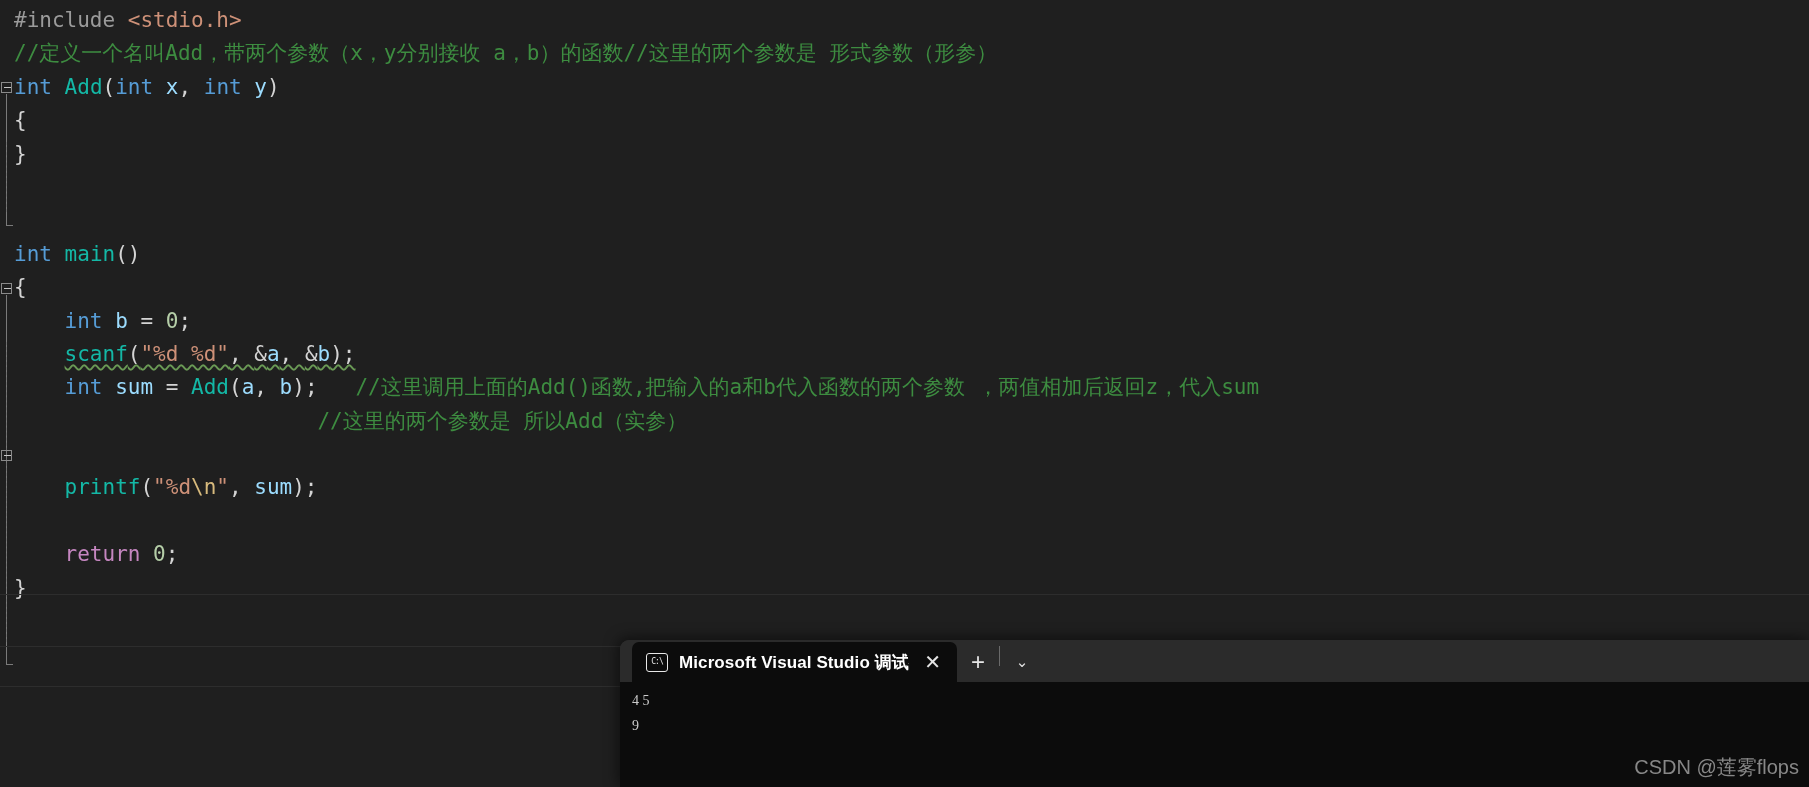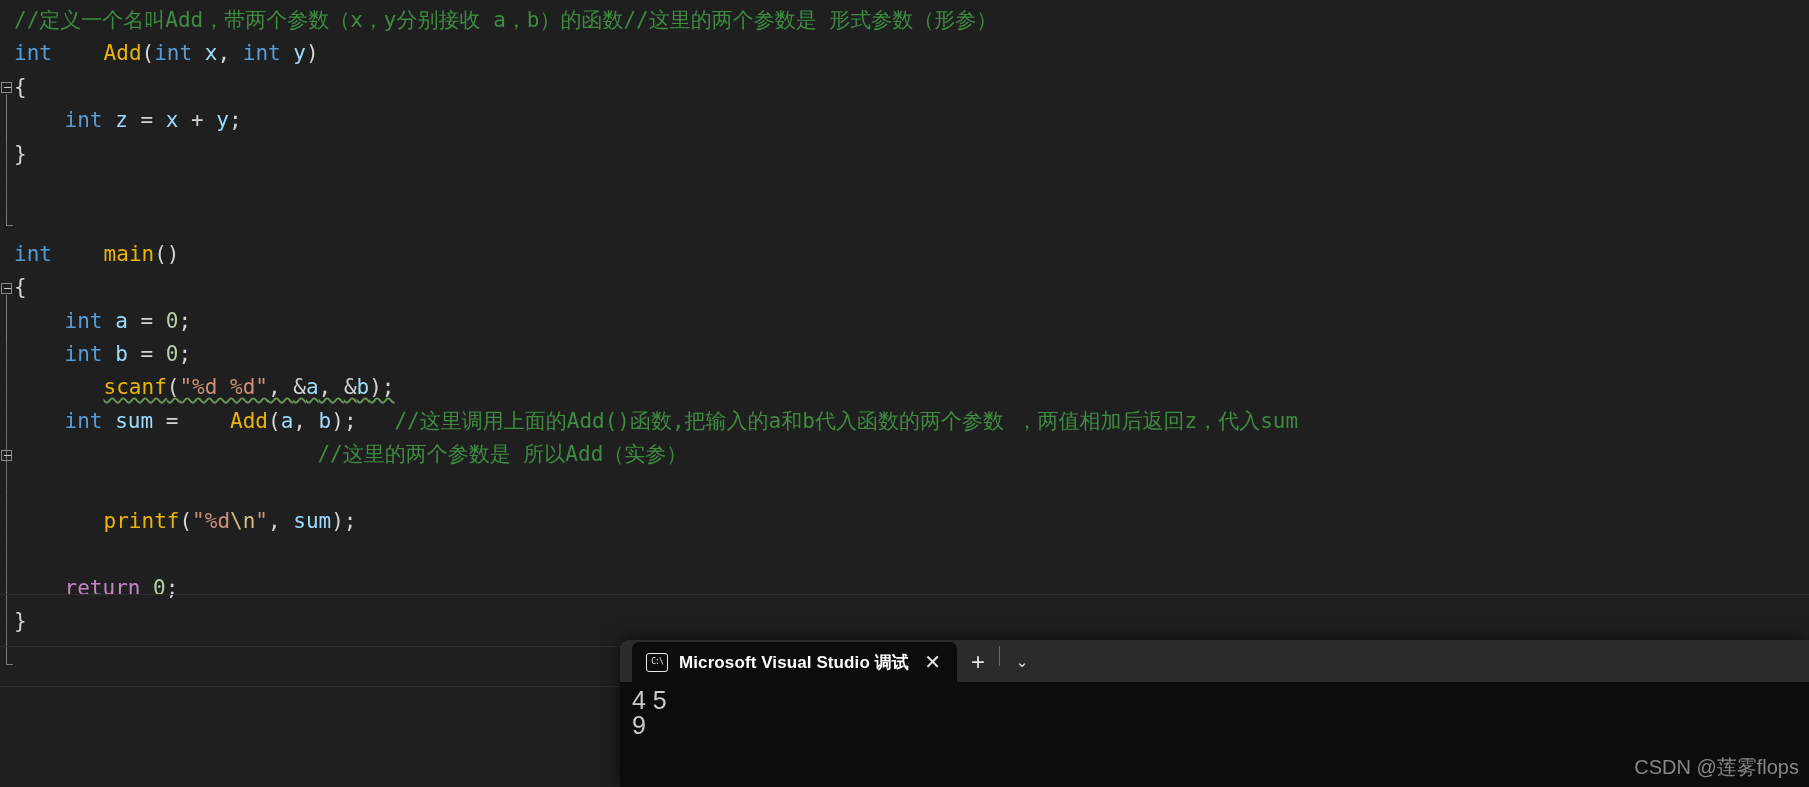--- a/index.html
+++ b/index.html
@@ -65,21 +65,21 @@
     left: 0; bottom: 0;
     width: 7px; height: 1px;
     background: #7a7a7a;
   }
 
   
   .kw      { color: #569cd6; }   
   .kwctl   { color: #c586c0; }   
   .pre     { color: #9b9b9b; }   
   .hdr     { color: #ce9178; }   
-  .fn      { color: #eab308; margin-left: 39px; }   
+  .fn      { color: #14b8a6; }   
   .var     { color: #9cdcfe; }   
   .num     { color: #b5cea8; }   
   .str     { color: #ce9178; }   
   .esc     { color: #d7ba7d; }   
   .cmt     { color: #3d8c40; }   
   .punc    { color: #d4d4d4; }
   .brace   { color: #d4d4d4; }
 
   .squiggle {
     text-decoration: underline wavy #6a9a55;
@@ -176,22 +176,22 @@
     line-height: 40px;
     width: 44px;
     text-align: center;
     font-family: "Liberation Sans", sans-serif;
   }
   #term-body {
     background: #0c0c0c;
     height: 105px;
     padding: 6px 0 0 12px;
     color: #cccccc;
-    font-family: Liberation Sans, sans-serif;
-    font-size: 25px;
+    font-family: Liberation Serif, serif;
+    font-size: 14px;
     line-height: 25px;
     white-space: pre;
   }
 
   
   #watermark {
     position: absolute;
     right: 10px; bottom: 6px;
     color: #8e8e8e;
     font-family: "Liberation Sans", sans-serif;
@@ -209,30 +209,29 @@
     <div class="vbar end" style="top:90px; height:132px;"></div>
     <div class="vbar dashed" style="top:138px; height:70px;"></div>
 
     <div class="fold-box" style="top:279px;"></div>
     <div class="vbar end" style="top:291px; height:370px;"></div>
     <div class="vbar dashed" style="top:338px; height:300px;"></div>
     <div class="fold-box" style="top:446px;"></div>
   </div>
 
   <div id="code-lines">
+      <div class="line"><span class="pre">#include </span><span class="hdr">&lt;stdio.h&gt;</span></div>
       <div class="line"><span class="cmt">//定义一个名叫Add，带两个参数（x，y分别接收 a，b）的函数//这里的两个参数是 形式参数（形参）</span></div>
       <div class="line"><span class="kw">int</span><span class="punc"> </span><span class="fn">Add</span><span class="punc">(</span><span class="kw">int</span><span class="punc"> </span><span class="var">x</span><span class="punc">, </span><span class="kw">int</span><span class="punc"> </span><span class="var">y</span><span class="punc">)</span></div>
       <div class="line"><span class="brace">{</span></div>
-      <div class="line"><span class="punc">    </span><span class="kw">int</span><span class="punc"> </span><span class="var">z</span><span class="punc"> = </span><span class="var">x</span><span class="punc"> + </span><span class="var">y</span><span class="punc">;</span></div>
       <div class="line"><span class="brace">}</span></div>
       <div class="line"><span class="punc"></span></div>
       <div class="line"><span class="punc"></span></div>
       <div class="line"><span class="kw">int</span><span class="punc"> </span><span class="fn">main</span><span class="punc">()</span></div>
       <div class="line"><span class="brace">{</span></div>
-      <div class="line"><span class="punc">    </span><span class="kw">int</span><span class="punc"> </span><span class="var">a</span><span class="punc"> = </span><span class="num">0</span><span class="punc">;</span></div>
       <div class="line"><span class="punc">    </span><span class="kw">int</span><span class="punc"> </span><span class="var">b</span><span class="punc"> = </span><span class="num">0</span><span class="punc">;</span></div>
       <div class="line"><span class="punc">    </span><span class="fn squiggle">scanf</span><span class="punc squiggle">(</span><span class="str squiggle">"%d %d"</span><span class="punc squiggle">, </span><span class="punc squiggle">&amp;</span><span class="var squiggle">a</span><span class="punc squiggle">, </span><span class="punc squiggle">&amp;</span><span class="var squiggle">b</span><span class="punc squiggle">);</span></div>
       <div class="line"><span class="punc">    </span><span class="kw">int</span><span class="punc"> </span><span class="var">sum</span><span class="punc"> = </span><span class="fn">Add</span><span class="punc">(</span><span class="var">a</span><span class="punc">, </span><span class="var">b</span><span class="punc">);   </span><span class="cmt">//这里调用上面的Add()函数,把输入的a和b代入函数的两个参数 ，两值相加后返回z，代入sum</span></div>
       <div class="line"><span class="punc">                        </span><span class="cmt">//这里的两个参数是 所以Add（实参）</span></div>
       <div class="line"><span class="punc"></span></div>
       <div class="line"><span class="punc">    </span><span class="fn">printf</span><span class="punc">(</span><span class="str">"%d</span><span class="esc">\n</span><span class="str">"</span><span class="punc">, </span><span class="var">sum</span><span class="punc">);</span></div>
       <div class="line"><span class="punc"></span></div>
       <div class="line"><span class="punc">    </span><span class="kwctl">return</span><span class="punc"> </span><span class="num">0</span><span class="punc">;</span></div>
       <div class="line"><span class="brace">}</span></div>
     </div>

